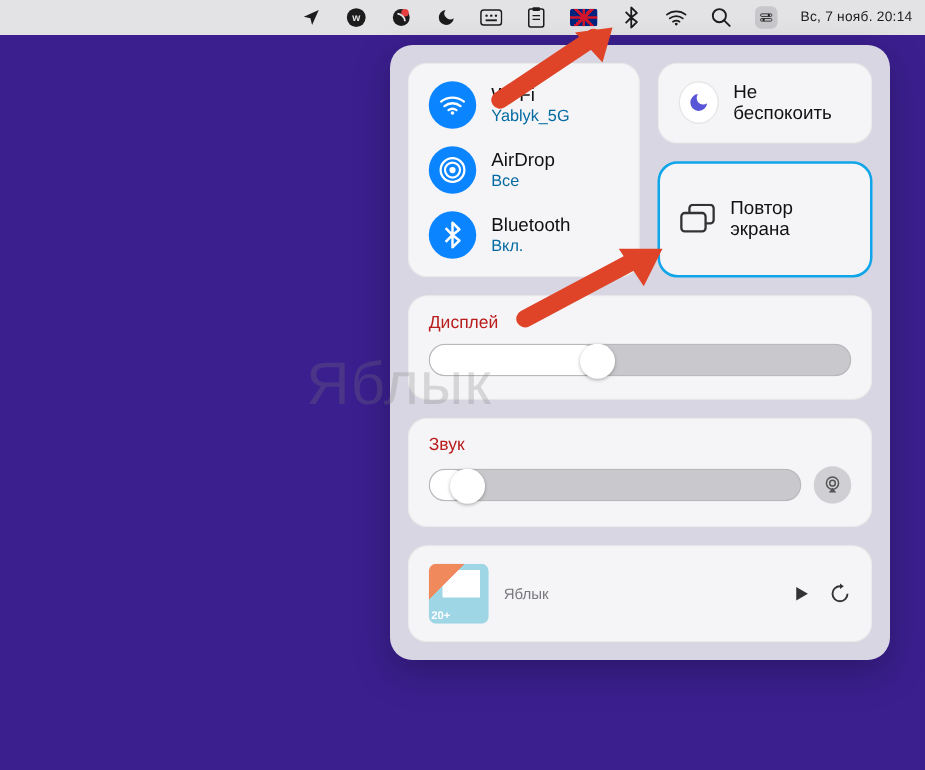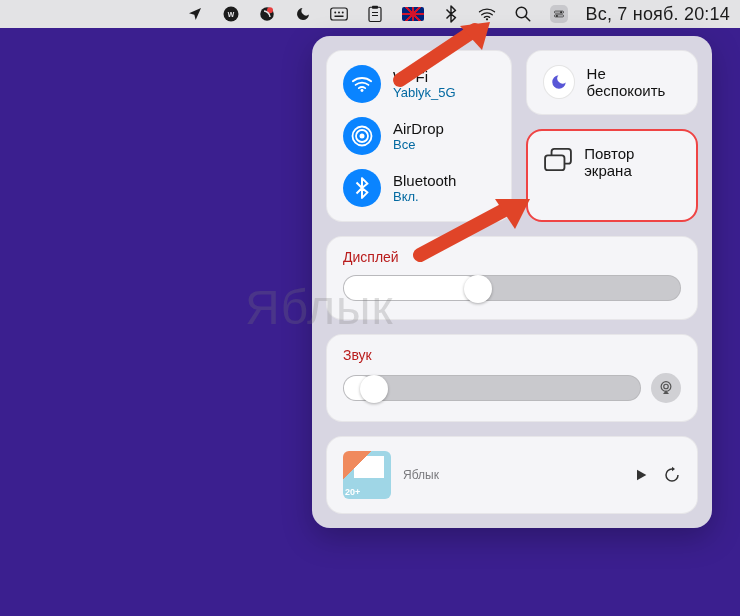--- a/index.html
+++ b/index.html
@@ -26,21 +26,21 @@
   .flag {
     width: 22px; height: 14px; border-radius:2px;
     background:
       linear-gradient(#cf142b,#cf142b) center/100% 2px no-repeat,
       linear-gradient(#cf142b,#cf142b) center/2px 100% no-repeat,
       linear-gradient(45deg, transparent 45%, #cf142b 45% 55%, transparent 55%),
       linear-gradient(-45deg, transparent 45%, #cf142b 45% 55%, transparent 55%),
       #00247d;
     position:relative;
   }
-  .clock { font-size: 18px; letter-spacing: .2px; }
+  .clock { font-size: 11px; letter-spacing: .2px; }
   .cc-highlight {
     background: #c8c8cc;
     border-radius: 5px;
     padding: 2px 4px;
   }
 
   
   .panel {
     position: absolute;
     top: 36px; right: 28px;
@@ -62,28 +62,28 @@
   .conn-item { display:flex; align-items:center; gap:12px; }
   .circle {
     width: 38px; height: 38px; border-radius: 50%;
     background: #0a84ff;
     display:flex; align-items:center; justify-content:center;
     flex-shrink:0;
   }
   .conn-text .title { font-size:15px; font-weight:500; color:#111;}
   .conn-text .sub { font-size:13px; color:#0369a1; }
   .right-col { width: 172px; display:flex; flex-direction:column; gap:14px; }
-  .small-card { display:flex; gap:12px; min-height:58px; }
+  .small-card { display:flex; align-items:center; gap:12px; min-height:58px; }
   .dnd-icon {
     width:34px; height:34px; border-radius:50%;
     background:#fff; border:1px solid rgba(0,0,0,.1);
     display:flex; align-items:center; justify-content:center;
   }
   .sm-label { font-size:15px; line-height:1.15; color:#111; }
-  .mirror-card { border: 2px solid #ef4444; }
+  .mirror-card { border: 2px solid #0ea5e9; }
   .mirror-icon { width:30px; height:30px; display:flex; align-items:center; justify-content:center; }
 
   .slider-card { padding:12px 16px 18px; }
   .slider-label { font-size:14px; color:#b91c1c; margin-bottom:10px; }
   .slider-track {
     position:relative; height:26px; border-radius:13px;
     background:#c9c9cd; border:1px solid rgba(0,0,0,.08);
   }
   .slider-fill {
     position:absolute; left:0; top:0; bottom:0; border-radius:13px;

